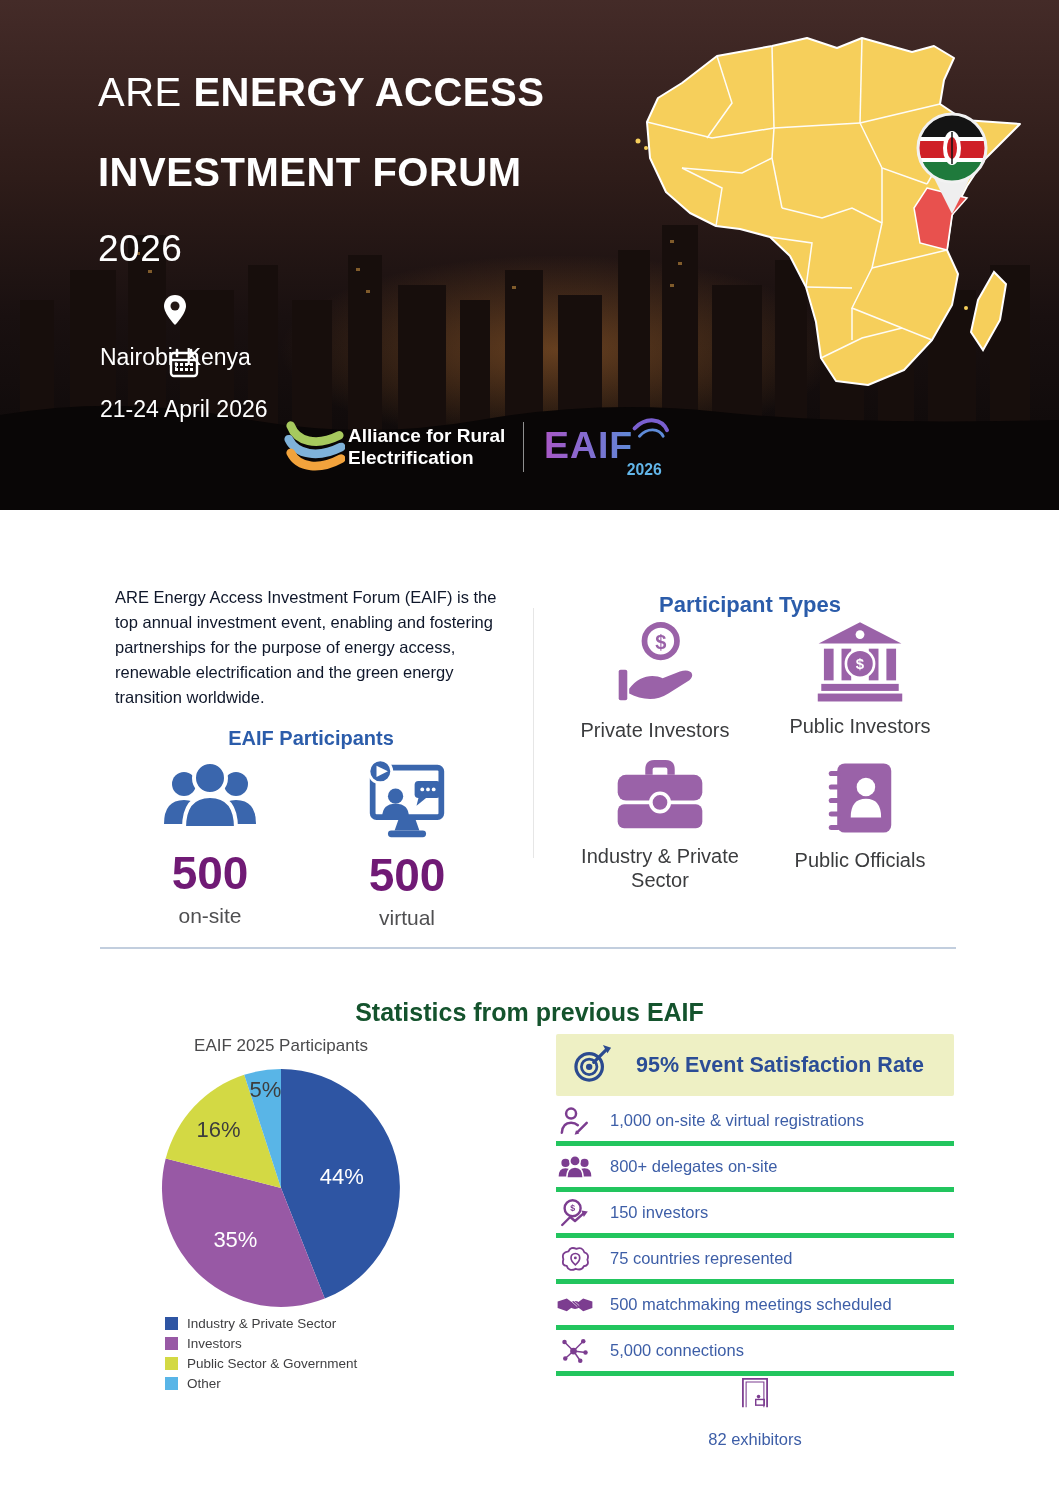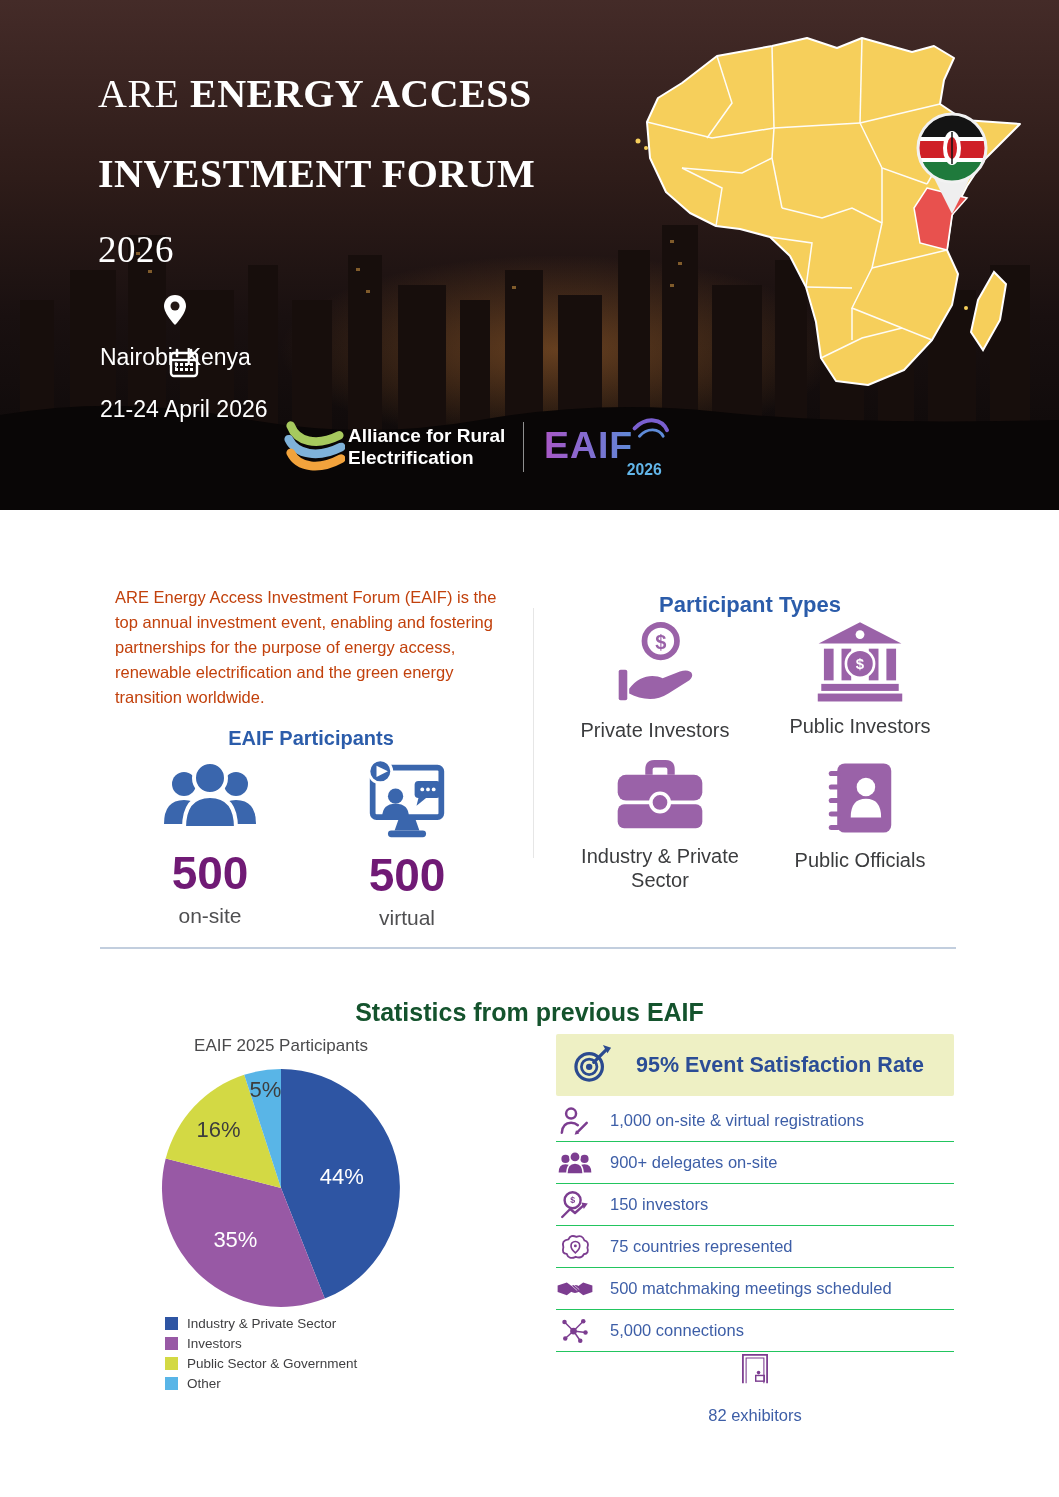--- a/index.html
+++ b/index.html
@@ -1,36 +1,36 @@
 <!DOCTYPE html>
 <html><head>
 <meta charset="utf-8">
 <style>
   html,body{margin:0;padding:0;background:#ffffff;font-family:"Liberation Sans",sans-serif;}
   .page{position:relative;width:1059px;height:1497px;background:#fff;overflow:hidden;}
 
   
   .hero{position:absolute;top:0;left:0;width:1059px;height:510px;overflow:hidden;background:#1a110f;}
   .hero-bg{position:absolute;top:0;left:0;width:100%;height:100%;}
-  .hero-title-line{position:absolute;left:98px;color:#fff;letter-spacing:.5px;white-space:nowrap;font-family:Liberation Serif, serif;}
+  .hero-title-line{position:absolute;left:98px;color:#fff;letter-spacing:.5px;white-space:nowrap;}
   .t1{top:70px;font-size:40px;}
   .t1 .light{font-weight:400;}
   .t1 .bold{font-weight:800;}
   .t2{top:150px;font-size:40px;font-weight:800;}
   .t3{top:228px;font-size:37px;font-weight:500;}
   .meta{position:absolute;left:100px;display:flex;align-items:center;gap:18px;color:#fff;font-size:23px;}
   .meta.loc{top:294px;flex-direction:column;}
   .meta.date{top:348px;flex-direction:column;}
   .logos{position:absolute;left:283px;top:416px;display:flex;align-items:center;}
   .are-name{color:#fff;font-weight:700;font-size:19px;line-height:22px;margin-left:3px;}
   .logo-divider{width:1px;height:50px;background:#8f8f8f;margin:0 18px;}
   .africa-wrap{position:absolute;left:622px;top:8px;width:430px;height:400px;}
 
   
-  .intro{position:absolute;left:115px;top:568px;width:392px;font-size:16.5px;line-height:25px;color:#c2410c;}
+  .intro{position:absolute;left:115px;top:568px;width:392px;font-size:16.5px;line-height:25px;color:#0f172a;}
   .eaif-part-h{position:absolute;left:115px;top:710px;width:392px;text-align:center;color:#2b5caa;font-size:20px;font-weight:800;}
   .pstat{position:absolute;text-align:center;}
   .pstat .num{font-size:46px;font-weight:800;color:#701a75;margin-top:4px;}
   .pstat .lbl{font-size:21px;color:#4f4f51;margin-top:4px;}
   #pstat1{left:145px;top:758px;width:130px;}
   #pstat2{left:342px;top:758px;width:130px;}
   .vdiv{position:absolute;left:533px;top:608px;width:1px;height:250px;background:#e6e6e6;}
 
   .ptypes-h{position:absolute;left:545px;top:574px;width:410px;text-align:center;color:#2b5caa;font-size:22px;font-weight:800;}
   .ptype{position:absolute;text-align:center;}
@@ -47,21 +47,21 @@
   .pie-title{position:absolute;left:131px;top:1036px;width:300px;text-align:center;font-size:17px;color:#4a4a4c;}
   #pie-svg{position:absolute;left:156px;top:1063px;width:250px;height:250px;}
   .pie-label{font-size:22px;font-weight:500;font-family:"Liberation Sans",sans-serif;}
   .legend{position:absolute;left:165px;top:1316px;}
   .legend-row{display:flex;align-items:center;gap:9px;margin-bottom:5px;font-size:13.5px;color:#3f3f41;}
   .swatch{width:13px;height:13px;display:inline-block;flex:0 0 13px;}
 
   .satis{position:absolute;left:556px;top:1034px;width:398px;height:62px;background:#eef0c4;display:flex;align-items:center;gap:24px;padding-left:14px;box-sizing:border-box;border-radius:2px;}
   .satis-text{color:#2b4d96;font-size:21.5px;font-weight:800;}
   .stat-list{position:absolute;left:556px;top:1100px;width:398px;}
-  .stat-row{display:flex;align-items:center;gap:16px;height:41px;border-bottom:1px solid #22c55e;}
+  .stat-row{display:flex;align-items:center;gap:16px;height:41px;border-bottom:5px solid #22c55e;}
   .stat-row:last-child{border-bottom:none;flex-direction:column;}
   .stat-row .ic{width:38px;display:flex;justify-content:center;flex:0 0 38px;}
   .stat-row .tx{font-size:16.5px;color:#3d5ea7;}
 </style>
 </head>
 <body>
 
 <div class="page">
 
   <header class="hero">
@@ -389,21 +389,21 @@
         <g fill="#7c3d90">
           <circle cx="22" cy="24" r="12"></circle>
               <circle cx="78" cy="24" r="12"></circle>
           <path d="M2,64 Q2,40 22,40 Q42,40 42,64 Z"></path>
               <path d="M58,64 Q58,40 78,40 Q98,40 98,64 Z"></path>
         </g>
         <circle cx="50" cy="18" r="15" fill="#7c3d90" stroke="#ffffff" stroke-width="4"></circle>
         <path d="M26,68 Q26,36 50,36 Q74,36 74,68 Z" fill="#7c3d90" stroke="#ffffff" stroke-width="4"></path>
       </svg>
         </span>
-      <span class="tx">900+ delegates on-site</span>
+      <span class="tx">800+ delegates on-site</span>
     </div>
 
     <div class="stat-row">
       <span class="ic">
           <svg width="32" height="32" viewBox="0 0 80 80">
         <circle cx="34" cy="28" r="20" fill="none" stroke="#7c3d90" stroke-width="6"></circle>
         <text x="34" y="36" text-anchor="middle" font-size="22" font-weight="800" fill="#7c3d90" font-family="Liberation Sans, sans-serif">$</text>
         <path d="M8,70 L28,50 L40,60 L60,42" fill="none" stroke="#7c3d90" stroke-width="6" stroke-linecap="round" stroke-linejoin="round"></path>
         <path d="M56,34 L72,36 L62,50 Z" fill="#7c3d90"></path>
       </svg>

